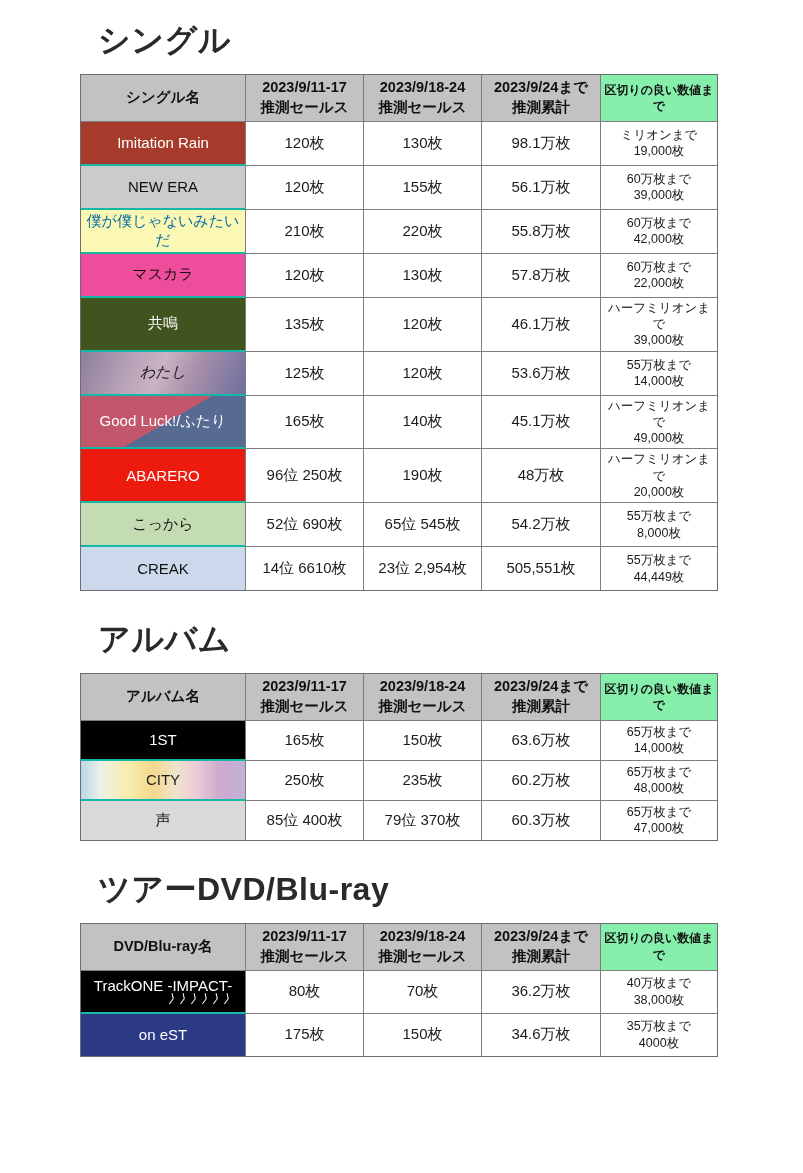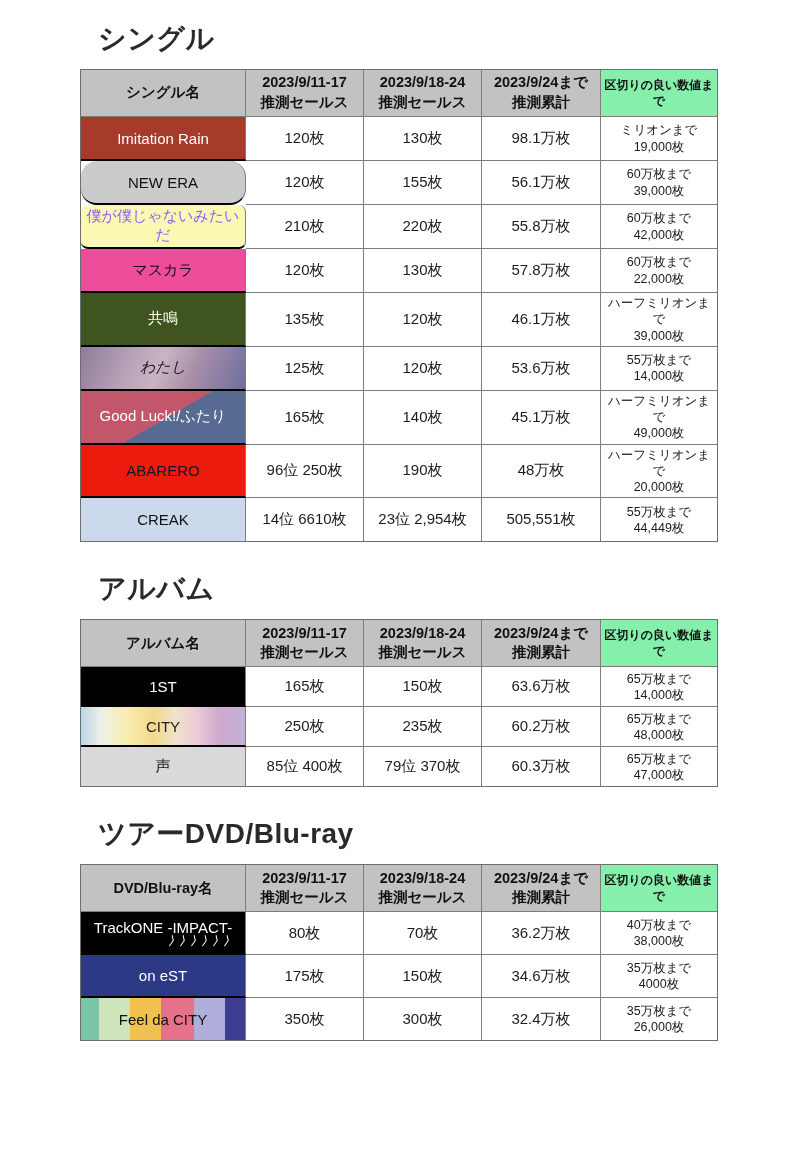--- a/index.html
+++ b/index.html
@@ -5,21 +5,21 @@
   html,body { margin:0; padding:0; background:#ffffff; }
   body {
     width:803px; height:1173px; position:relative; overflow:hidden;
     font-family:"Liberation Sans","DejaVu Sans",sans-serif;
     color:#1c1c1c;
   }
   .page { position:relative; width:803px; height:1173px; }
 
   .section-title {
     margin:22px 0 14px 98px;
-    font-size:28px; line-height:1.18; font-weight:bold; color:#2a2a2a;
+    font-size:32px; line-height:1.18; font-weight:bold; color:#2a2a2a;
     letter-spacing:0.5px;
   }
   .sec-albums .section-title, .sec-dvd .section-title { margin-top:30px; }
 
   table.sales-table {
     margin-left:80px; width:636px;
     border-collapse:separate; border-spacing:0;
     border:1px solid #6e6e6e;
     table-layout:fixed;
   }
@@ -37,40 +37,40 @@
     font-size:14.5px; font-weight:bold; line-height:1.35; color:#111;
   }
   .sales-table th.note-h {
     background:#86efac; font-size:12px; letter-spacing:0;
   }
   .sales-table td { font-size:15px; background:#ffffff; }
   .sec-singles td { height:39px; }
   .sec-albums  td { height:35px; }
   .sec-dvd     td { height:38px; }
 
-  td.name-cell { border-bottom:2px solid #000000; font-size:15px; padding:0 3px; }
+  td.name-cell { border-bottom:2px solid #14b8a6; font-size:15px; padding:0 3px; }
   .sales-table tr:last-child td.name-cell { border-bottom:none; }
 
   td.note-cell { font-size:12.5px; line-height:1.3; padding:2px 2px; }
 
   .name-line2 {
     display:block; text-align:right; padding-right:8px; margin-top:-1px;
     font-size:12px; font-weight:bold; font-style:italic; letter-spacing:-1px; line-height:1;
   }
 
   
   .st-imitation { background:#a63a2b !important; color:#fff; }
   .st-navigator { background:#4a6ce8 !important; color:#fff; }
-  .st-newera    { background:#cbcbcb !important; color:#111;border-radius:16px; }
-  .st-bokuga    { background:#fbf8b4 !important; color:#8b5cf6;border-radius:7px; }
+  .st-newera    { background:#cbcbcb !important; color:#111; }
+  .st-bokuga    { background:#fbf8b4 !important; color:#0369a1; }
   .st-mascara   { background:#ee4d9b !important; color:#14100f; }
   .st-kyomei    { background:#40541f !important; color:#fff; }
   .st-watashi   { background:linear-gradient(112deg,#8d7d99 0%,#b7a2b8 30%,#cab4c2 48%,#a88fa9 68%,#6d6f9e 100%) !important; color:#16121a;font-style:italic; }
   .st-goodluck  { background:linear-gradient(150deg,#c2566a 52%,#576b92 52%) !important; color:#fff; }
-  .st-abarero   { background:#ec1b0e !important; color:#0f172a; }
+  .st-abarero   { background:#ec1b0e !important; color:#ffffff; }
   .st-kokkara   { background:#c3dcb2 !important; color:#111; }
   .st-creak     { background:#ccd9ec !important; color:#111; }
   .st-1st       { background:#000000 !important; color:#fff; }
   .st-city      { background:linear-gradient(90deg,#b9d6e6 0%,#eef0e8 12%,#f8eeb2 27%,#f3d98c 44%,#efe3c8 57%,#ecccd8 70%,#cfaacd 84%,#c4b0d6 100%) !important; color:#20201e; }
   .st-koe       { background:#d9d9d9 !important; color:#111; }
   .st-trackone  { background:#000000 !important; color:#fff; }
   .st-onest     { background:#2c3a86 !important; color:#fff; }
   .st-feelda    { background:linear-gradient(90deg,#7cc4a8 0 11%,#cfe5bc 11% 30%,#f0c050 30% 49%,#e57288 49% 69%,#b0aedd 69% 88%,#3e3e90 88% 100%) !important; color:#14110e; }
 </style>
 </head>
@@ -197,20 +197,32 @@
               </td>
               <td>96位 250枚</td>
               <td>190枚</td>
               <td>48万枚</td>
               <td class="note-cell">
                 <div>ハーフミリオンまで</div>
                 <div>20,000枚</div>
               </td>
             </tr>
             <tr>
+              <td class="name-cell st-kokkara">
+                <div>こっから</div>
+              </td>
+              <td>52位 690枚</td>
+              <td>65位 545枚</td>
+              <td>54.2万枚</td>
+              <td class="note-cell">
+                <div>55万枚まで</div>
+                <div>8,000枚</div>
+              </td>
+            </tr>
+            <tr>
               <td class="name-cell st-creak">
                 <div>CREAK</div>
               </td>
               <td>14位 6610枚</td>
               <td>23位 2,954枚</td>
               <td>505,551枚</td>
               <td class="note-cell">
                 <div>55万枚まで</div>
                 <div>44,449枚</div>
               </td>
@@ -333,30 +345,18 @@
                 <div>on eST</div>
               </td>
               <td>175枚</td>
               <td>150枚</td>
               <td>34.6万枚</td>
               <td class="note-cell">
                 <div>35万枚まで</div>
                 <div>4000枚</div>
               </td>
             </tr>
-            <tr>
-              <td class="name-cell st-feelda">
-                <div>Feel da CITY</div>
-              </td>
-              <td>350枚</td>
-              <td>300枚</td>
-              <td>32.4万枚</td>
-              <td class="note-cell">
-                <div>35万枚まで</div>
-                <div>26,000枚</div>
-              </td>
-            </tr>
           </tbody>
         </table>
       </section>
     </main>
 
 </div>
 
 </body></html>

